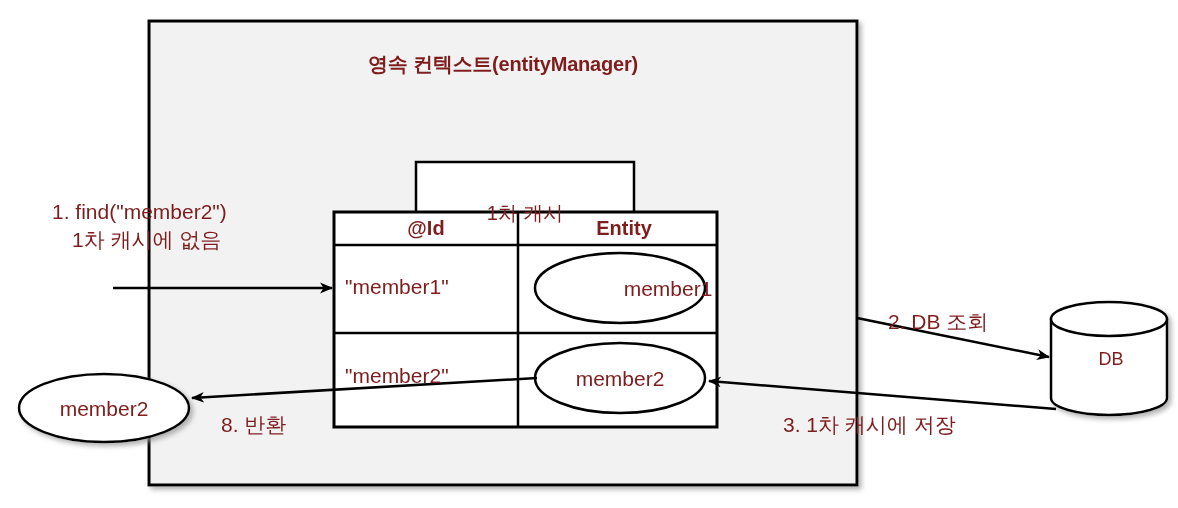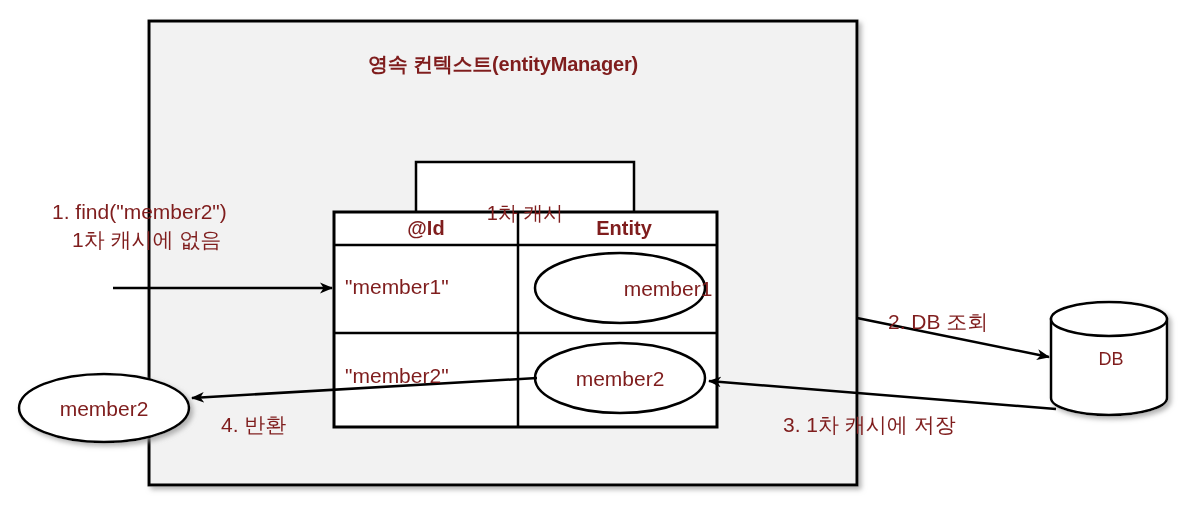--- a/index.html
+++ b/index.html
@@ -146,15 +146,15 @@
 
   <div class="lbl db-label" style="left:1051px; top:348px; width:120px;">DB</div>
 
   <div class="lbl step" style="left:52px; top:199px;">1. find("member2")</div>
   <div class="lbl step" style="left:72px; top:227px;">1차 캐시에 없음</div>
 
   <div class="lbl step step-right" style="left:888px; top:265px;margin-top:44px;">2. DB 조회</div>
 
   <div class="lbl step step-right" style="left:783px; top:412px;">3. 1차 캐시에 저장</div>
 
-  <div class="lbl step" style="left:221px; top:412px;">4. 반환</div>
+  <div class="lbl step" style="left:221px; top:412px;">8. 반환</div>
 
 </div>
 
 </body></html>

